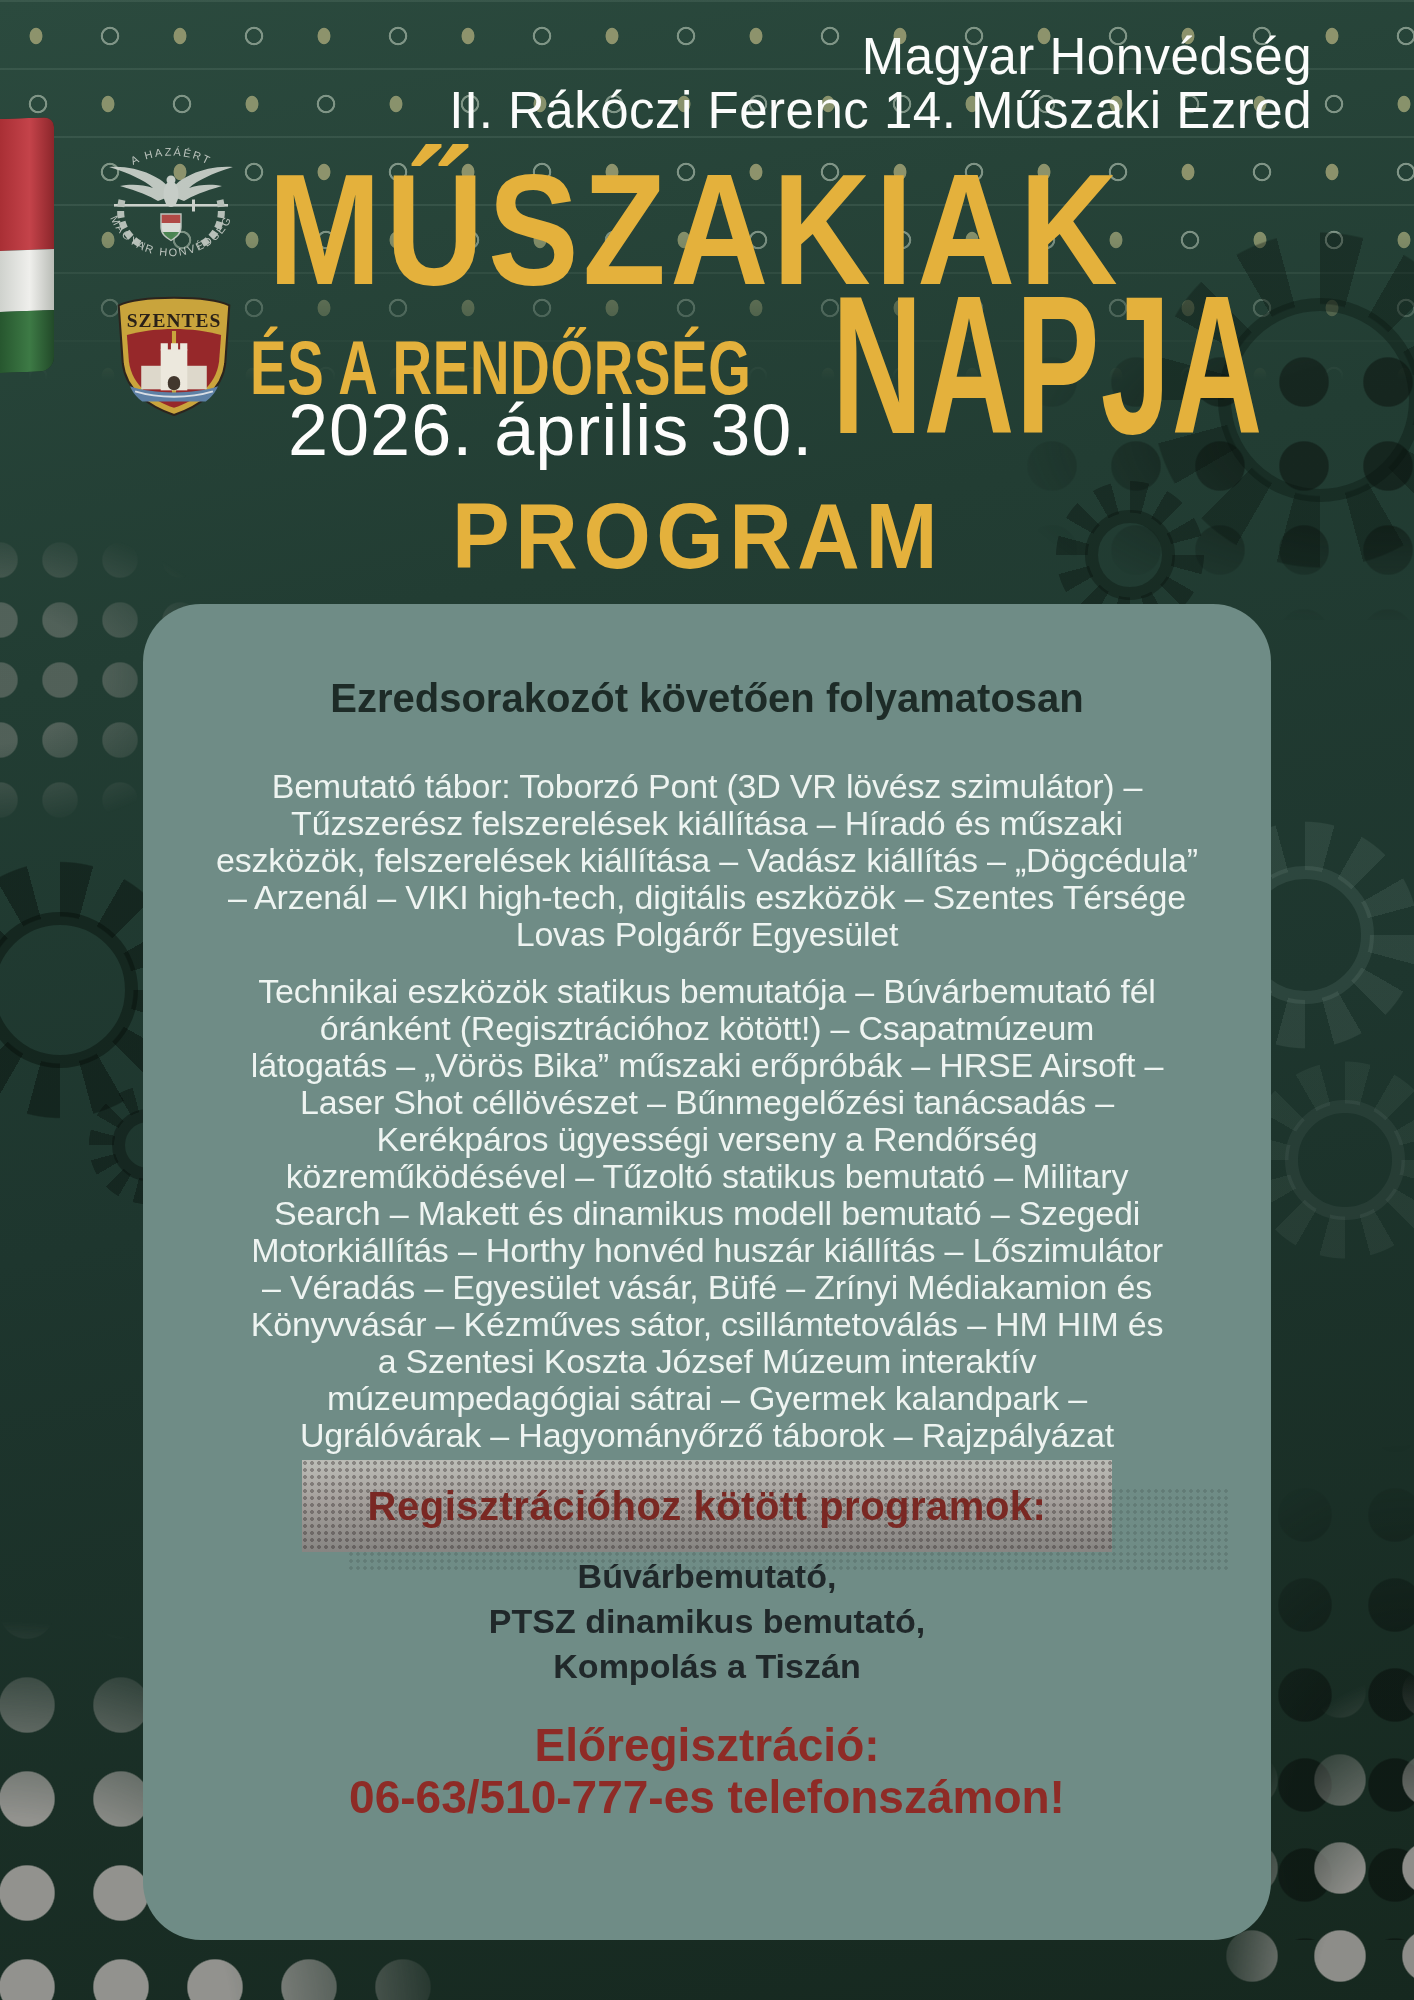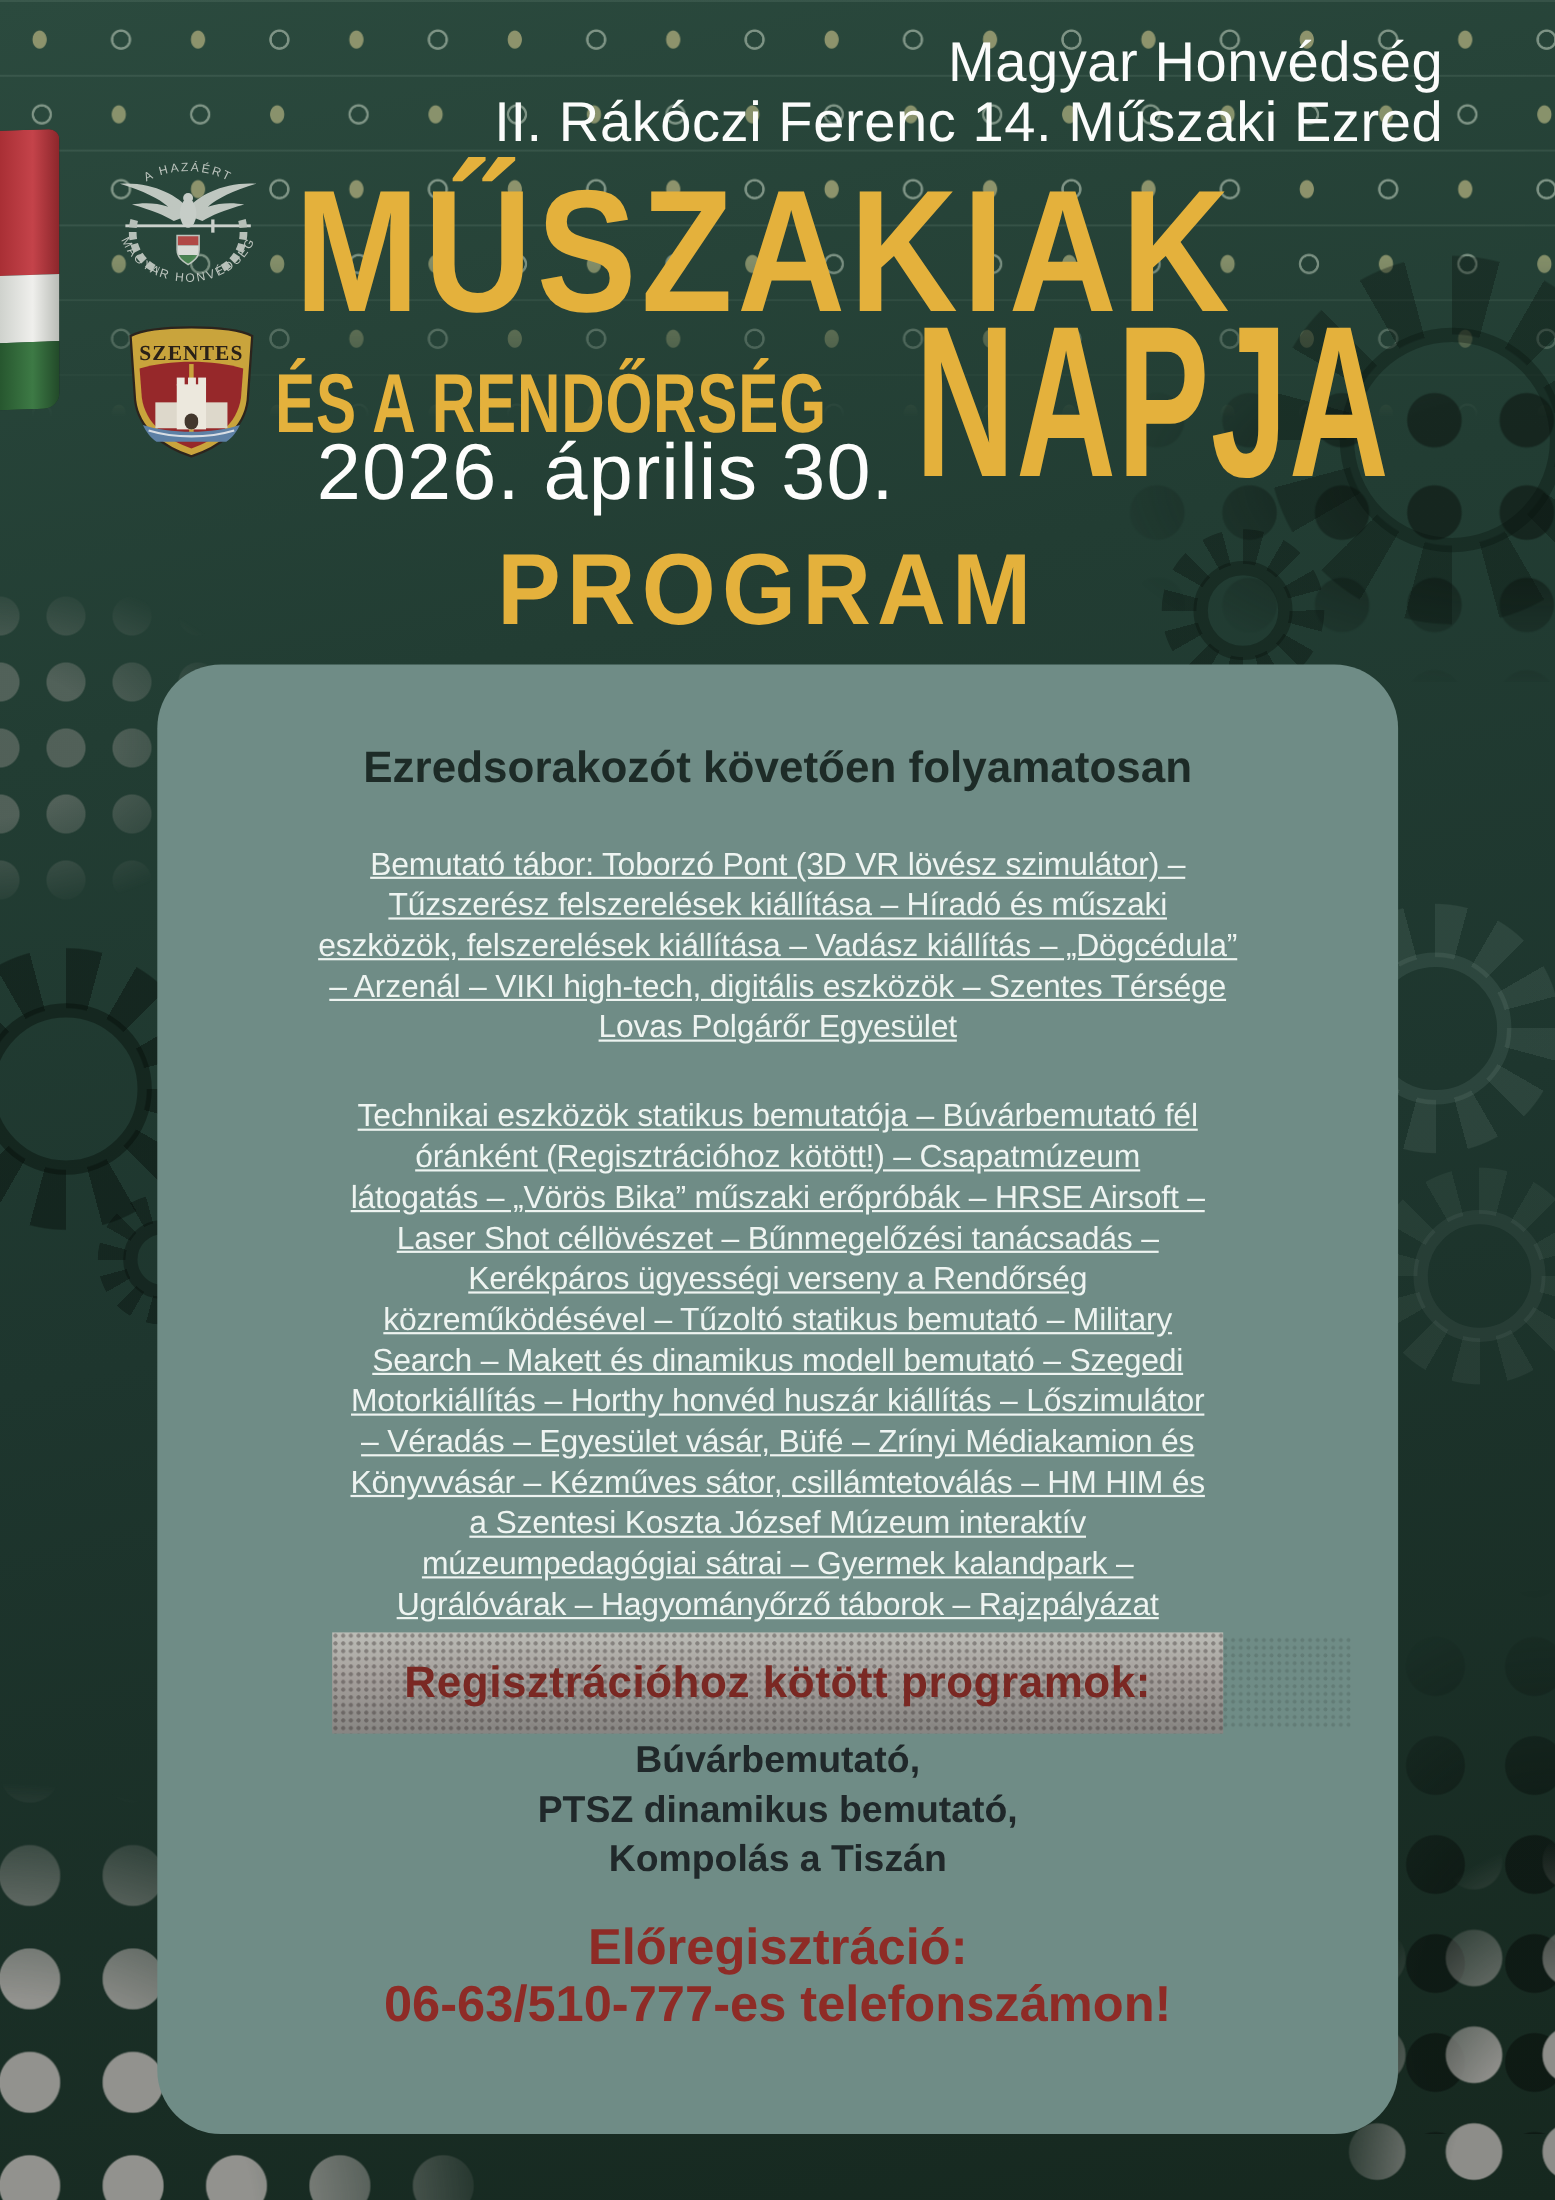--- a/index.html
+++ b/index.html
@@ -73,23 +73,23 @@
     transform:scaleX(.72);transform-origin:left top;white-space:nowrap;letter-spacing:1px;}
   .t-date{left:240px;top:394px;color:#fdfdfc;font-weight:400;font-size:72px;line-height:1;
     letter-spacing:1px;white-space:nowrap;margin-left:48px;}
   .t-program{left:452px;top:490px;color:var(--gold);font-weight:700;font-size:92px;line-height:1;
     letter-spacing:6px;transform:scaleX(.94);transform-origin:left top;white-space:nowrap;}
 
   
   .panel{left:143px;top:604px;width:1128px;height:1336px;background:#6f8c86;
     border-radius:58px;text-align:center;overflow:hidden;z-index:5;}
   .p-heading{margin:70px 40px 0;font-size:40px;font-weight:700;line-height:48px;color:#1d2b27;}
-  .p-body{font-size:29px;line-height:37px;color:#eef4f1;letter-spacing:-.2px;text-decoration:underline;}
+  .p-body{font-size:34px;line-height:37px;color:#eef4f1;letter-spacing:-.2px;}
   .p-body1{margin-top:46px;}
-  .p-body2{margin-top:44px;}
+  .p-body2{margin-top:20px;}
   .reg-banner{position:relative;margin:6px auto 0;width:810px;height:92px;
     display:flex;align-items:center;justify-content:center;
     background:
       radial-gradient(circle 1.6px at 3px 3px, rgba(40,32,32,.35) 0 1.6px, rgba(0,0,0,0) 2.2px) 0 0/7px 7px,
       linear-gradient(180deg, rgba(199,196,190,.88) 0%, rgba(176,163,160,.82) 45%, rgba(141,131,129,.78) 100%);}
   .reg-heading{font-size:40px;font-weight:700;color:#7a2823;letter-spacing:.5px;}
   .reg-items{margin-top:2px;font-size:34px;font-weight:700;line-height:45px;color:#20282a;}
   .p-footer{margin-top:30px;font-size:46px;font-weight:700;line-height:52px;color:#8e2b26;}
   .texture-patch{position:absolute;left:205px;top:884px;width:880px;height:84px;
     background-image:radial-gradient(circle 1.5px at 3px 3px, rgba(18,24,20,.14) 0 1.5px, rgba(0,0,0,0) 2.1px);

